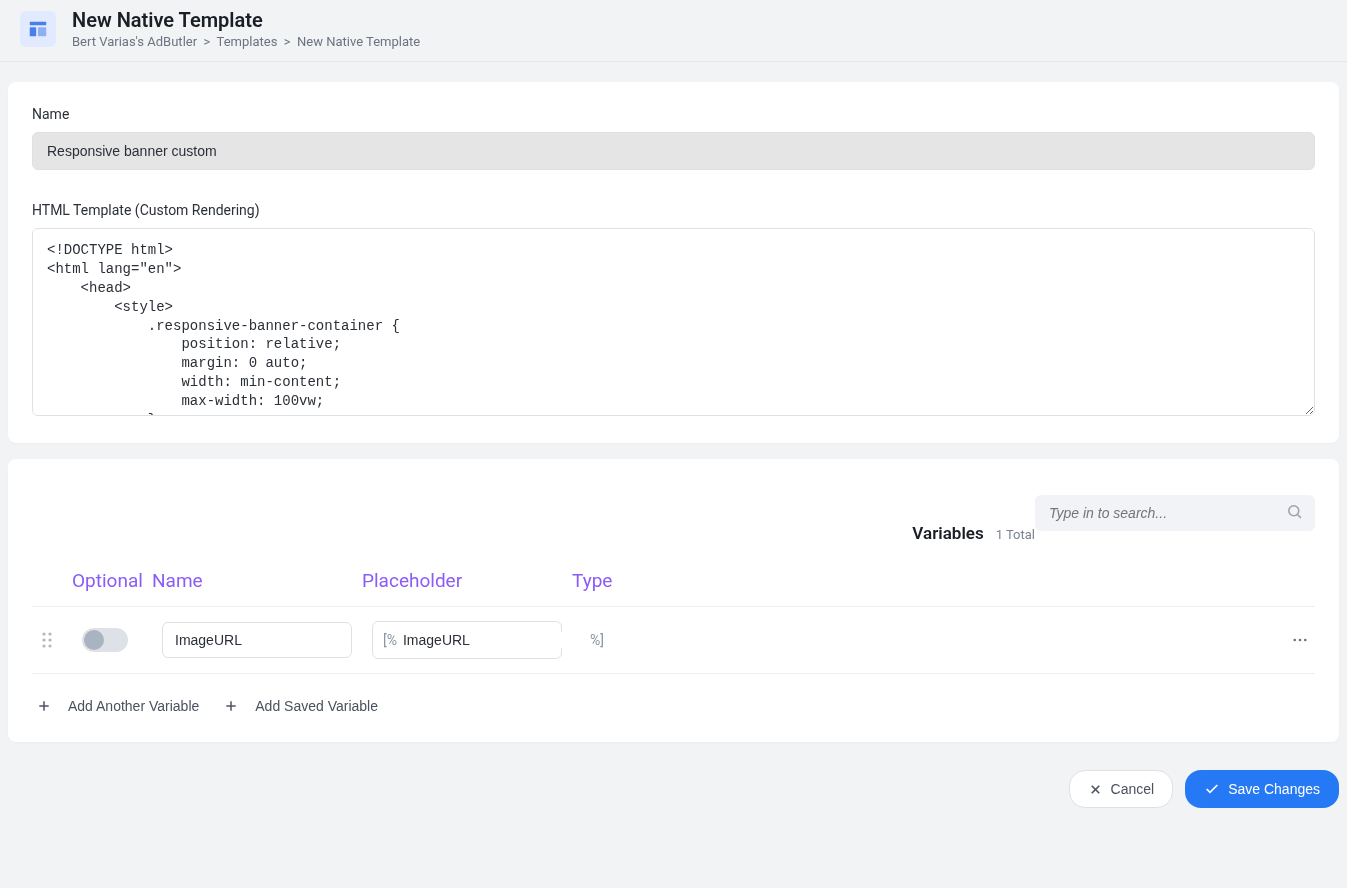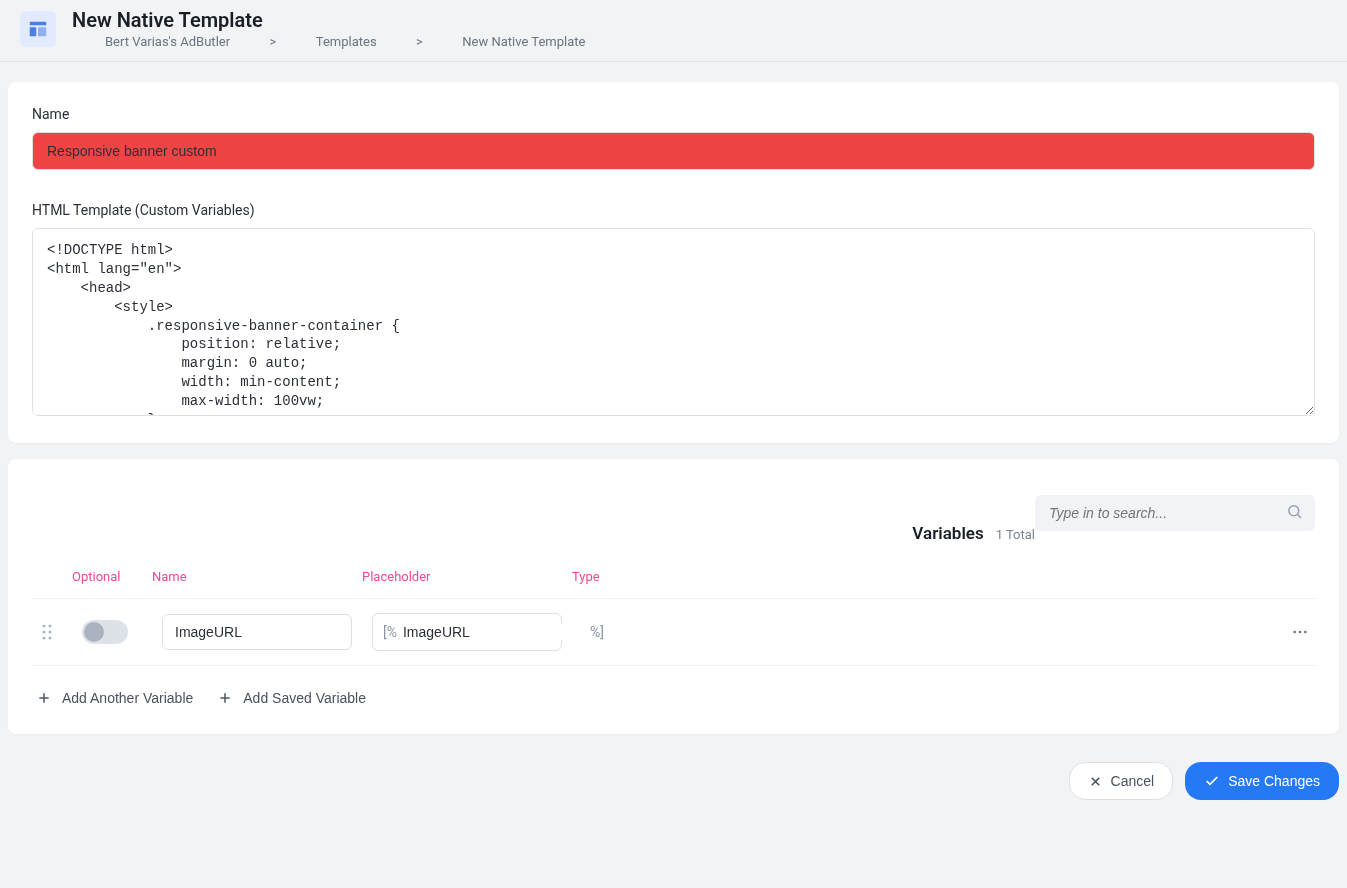--- a/index.html
+++ b/index.html
@@ -29,42 +29,42 @@
     .header-text h1 {
       font-size: 20px;
       font-weight: 600;
       color: #1a1f26;
       margin-bottom: 2px;
     }
     .breadcrumb {
       font-size: 13px;
       color: #6b7480;
     }
-    .breadcrumb span { color: #6b7480; margin-left: 33px; }
+    .breadcrumb span { color: #6b7480; }
     .card {
       background: #fff;
       border-radius: 8px;
       margin: 0 8px 16px 8px;
       padding: 24px;
       box-shadow: 0 1px 2px rgba(0,0,0,0.03);
     }
     .field-label {
       font-size: 14px;
       color: #2b3038;
       margin-bottom: 10px;
       display: block;
     }
     .text-input {
       width: 100%;
       padding: 10px 14px;
       border: 1px solid #dde1e6;
       border-radius: 6px;
       font-size: 14px;
       color: #2b3038;
-      background: #ef4444;
+      background: #e5e5e5;
       margin-bottom: 32px;
     }
     .code-textarea {
       width: 100%;
       padding: 12px 14px;
       border: 1px solid #dde1e6;
       border-radius: 6px;
       font-family: "Courier New", Courier, monospace;
       font-size: 14px;
       line-height: 1.35;
@@ -102,22 +102,22 @@
       position: absolute;
       right: 12px;
       top: 50%;
       transform: translateY(-50%);
       color: #9aa3b1;
     }
     .table-head {
       display: flex;
       align-items: center;
       padding: 6px 0 14px 0;
-      font-size: 13px;
-      color: #ec4899;
+      font-size: 19px;
+      color: #8b5cf6;
       gap: 10px;
     }
     .col-drag { width: 30px; }
     .col-optional { width: 70px; }
     .col-name { width: 200px; }
     .col-placeholder { width: 200px; }
     .col-type { width: 160px; }
     .var-row {
       display: flex;
       align-items: center;
@@ -213,21 +213,21 @@
       cursor: pointer;
     }
     .action-links {
       display: flex;
       gap: 24px;
       padding: 24px 0 4px 4px;
     }
     .link-btn {
       display: flex;
       align-items: flex-start;
-      gap: 10px;
+      gap: 16px;
       color: #4a525e;
       font-size: 14px;
       cursor: pointer;
       border: none;
       background: none;
     }
     .footer-actions {
       display: flex;
       justify-content: flex-end;
       gap: 12px;
@@ -274,21 +274,21 @@
       &nbsp;<span>&gt;</span>&nbsp;
       <span>New Native Template</span>
     </div>
   </div>
 </div>
 
 <div class="card">
   <label class="field-label">Name</label>
   <input type="text" class="text-input" value="Responsive banner custom" style="">
 
-  <label class="field-label">HTML Template (Custom Variables)</label>
+  <label class="field-label">HTML Template (Custom Rendering)</label>
   <textarea class="code-textarea" style="">&lt;!DOCTYPE html&gt;
 &lt;html lang="en"&gt;
     &lt;head&gt;
         &lt;style&gt;
             .responsive-banner-container {
                 position: relative;
                 margin: 0 auto;
                 width: min-content;
                 max-width: 100vw;
             }</textarea>

